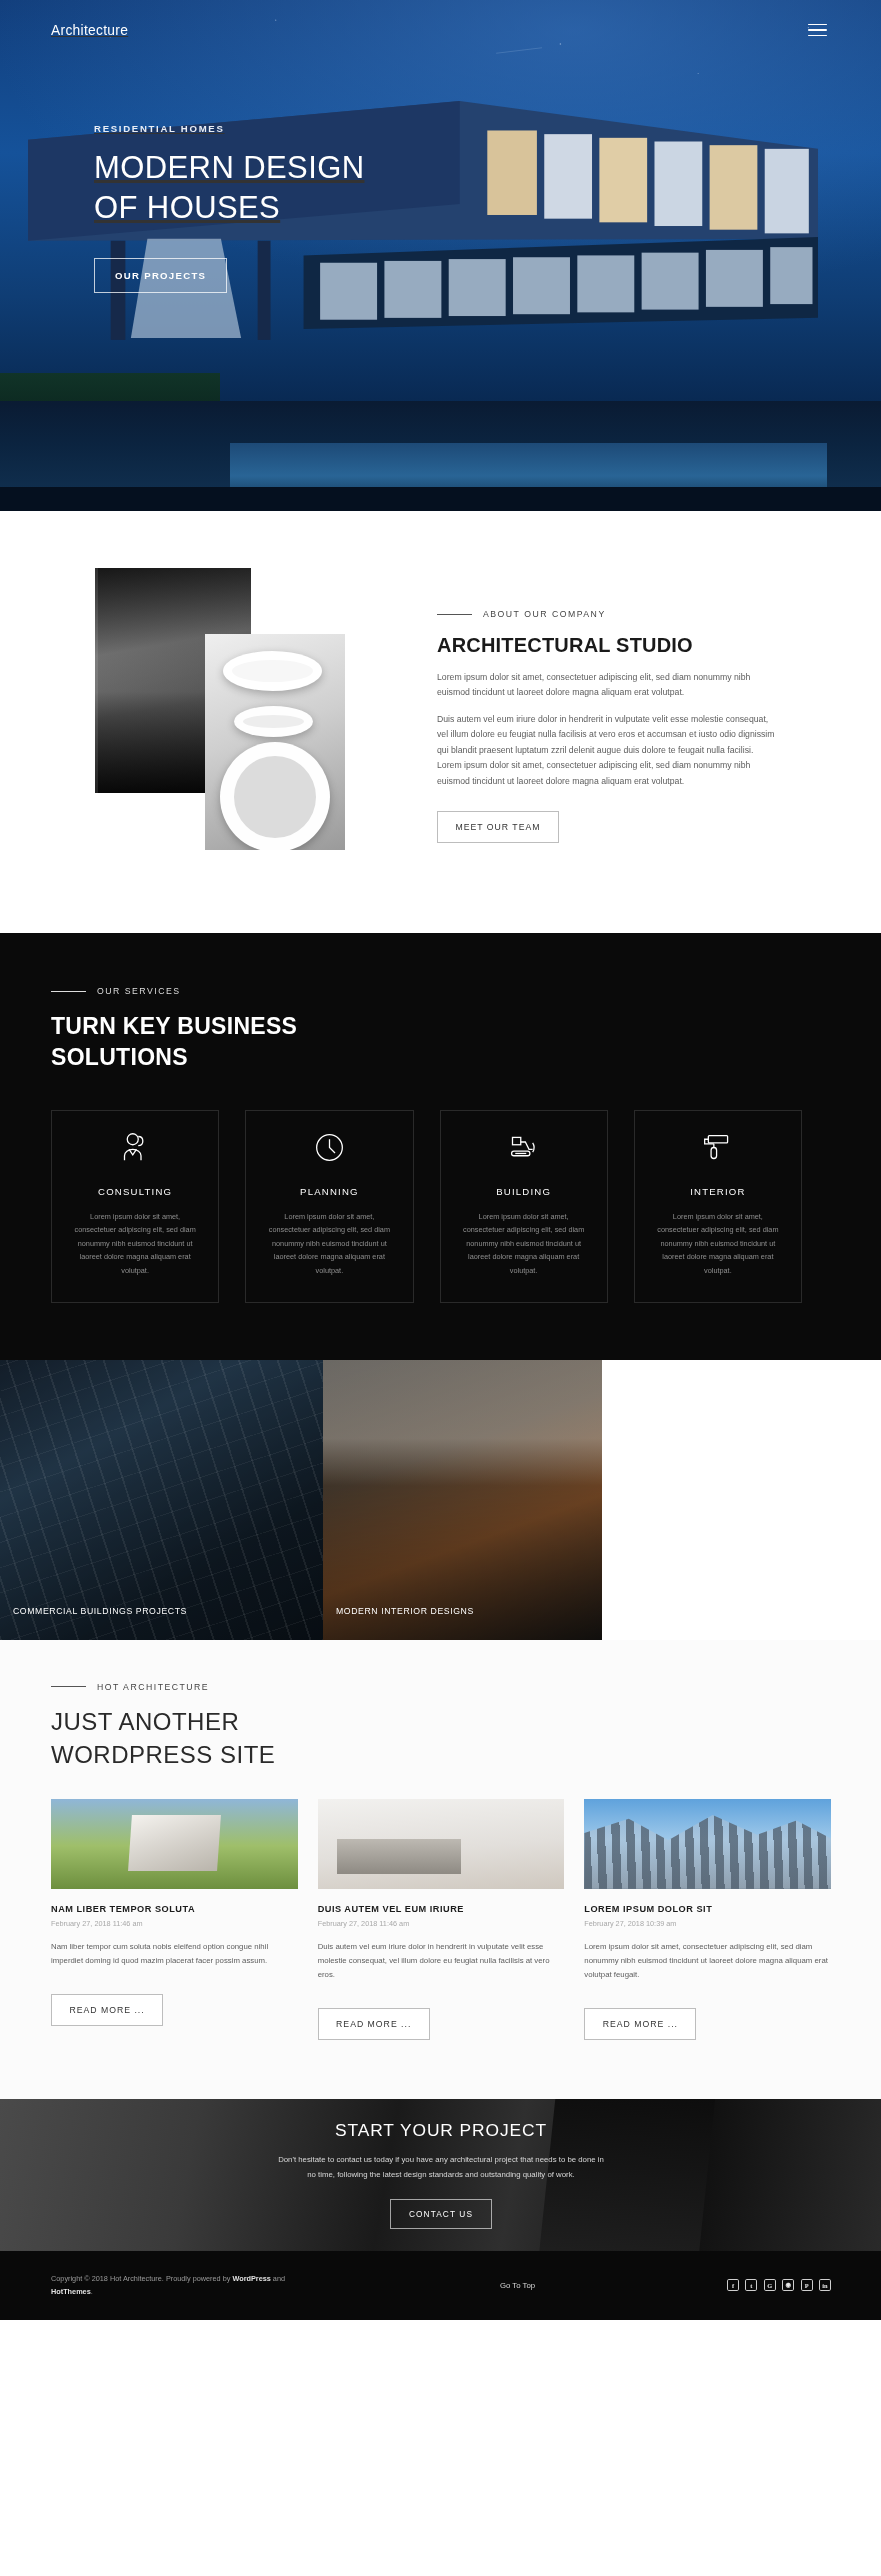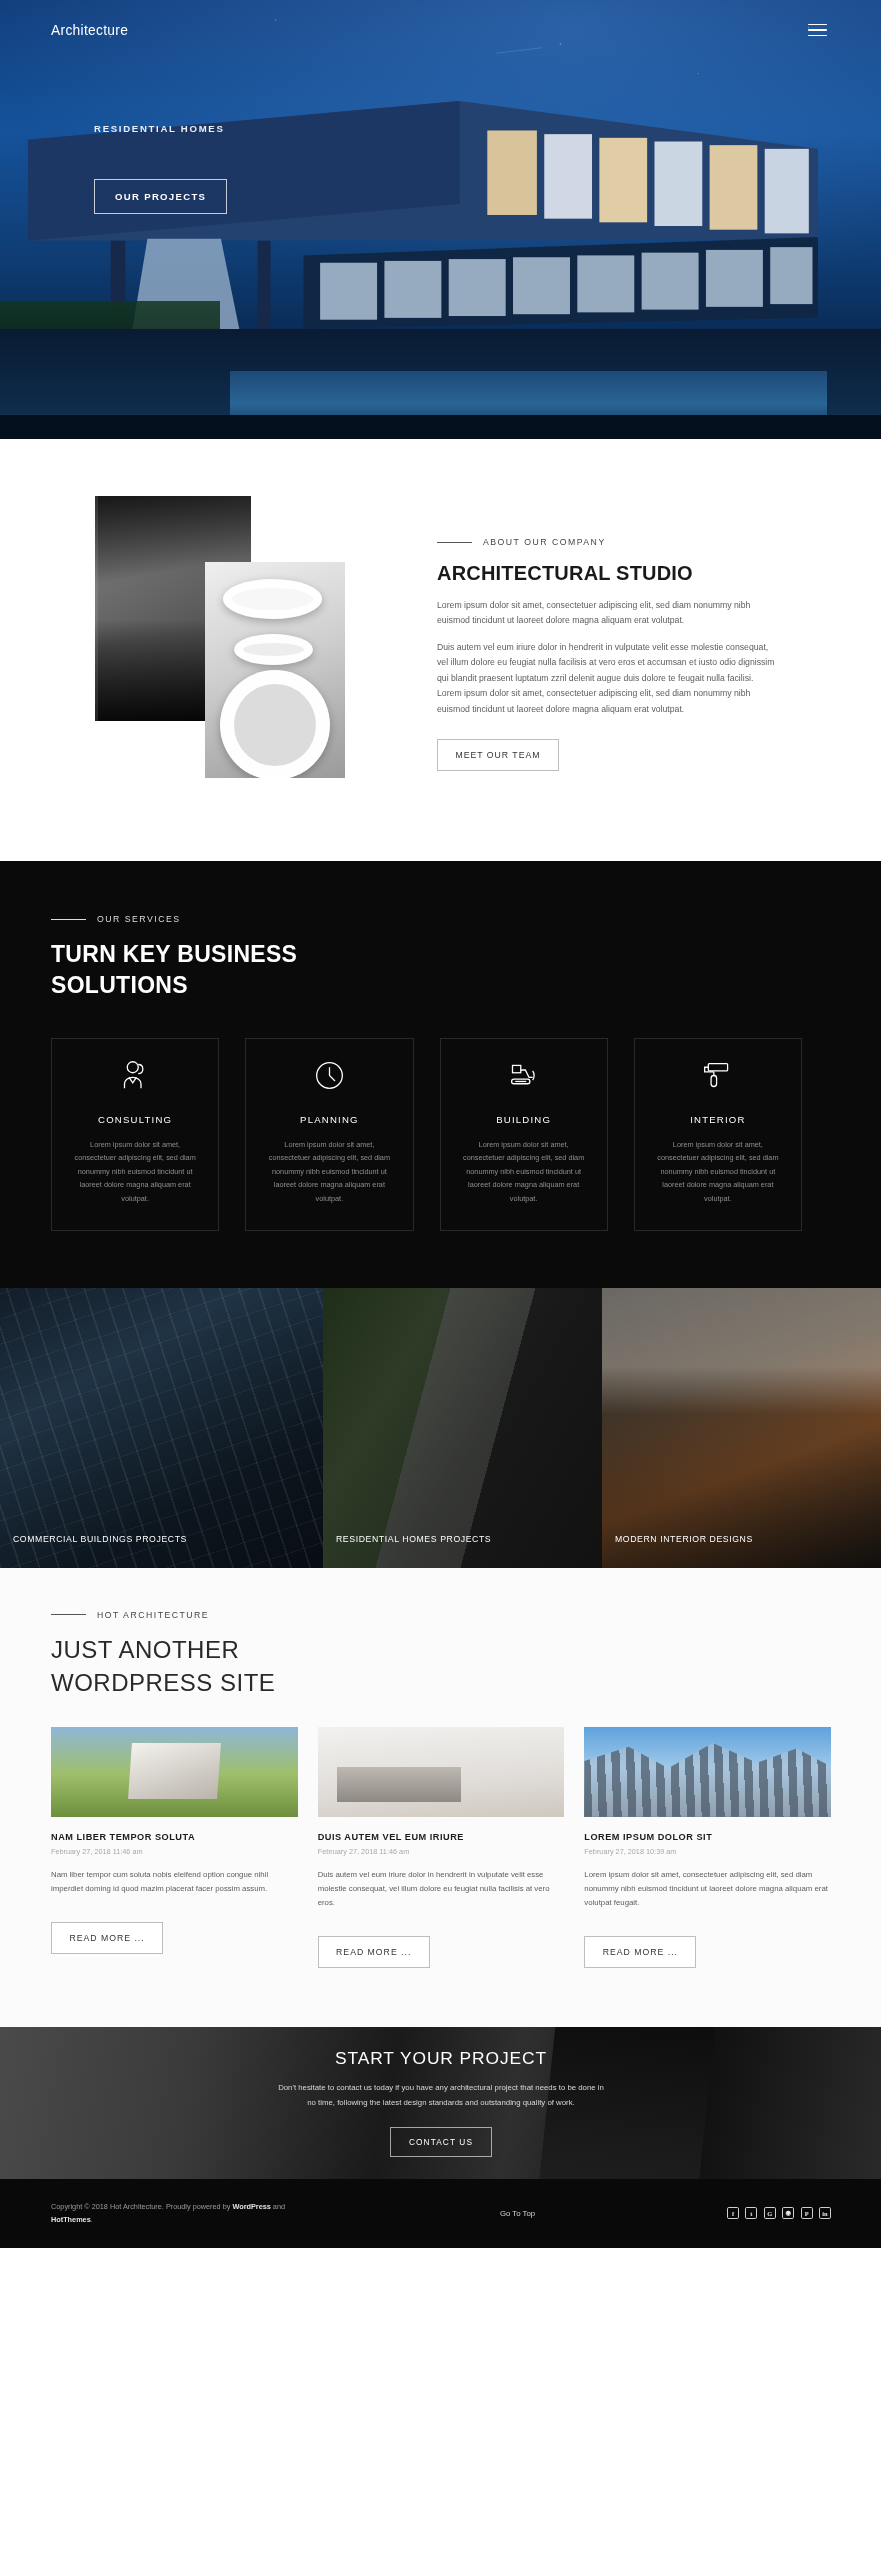--- a/index.html
+++ b/index.html
@@ -8,23 +8,24 @@
     font-family: "Liberation Sans", sans-serif;
     background: #ffffff;
     color: #333;
     -webkit-font-smoothing: antialiased;
   }
   .page { width: 882px; position: relative; overflow: hidden; }
 
   
   .hero {
     position: relative;
-    height: 439px;
+    height: 511px;
     overflow: hidden;
     background: linear-gradient(180deg,#0d2f66 0%, #11427e 35%, #0e3468 62%, #071c3c 100%);
+    text-decoration: underline;
   }
   .hero-sky {
     position: absolute; inset: 0;
     background:
       radial-gradient(ellipse 827px 386px at 65% 6%, rgba(62,122,196,.55), rgba(0,0,0,0) 70%),
       linear-gradient(180deg,#123f7d 0%, #15529a 30%, #0f3d74 58%, #07244a 84%, #041326 100%);
   }
   .hero-stars { position:absolute; inset:0; opacity:.5;}
   .hero-building {
     position:absolute;
@@ -297,20 +298,24 @@
       <div class="site-logo">Architecture</div>
       <div class="menu-toggle">
         <span></span>
           <span></span>
           <span></span>
       </div>
     </div>
 
     <div class="hero-content">
       <div class="hero-eyebrow">RESIDENTIAL HOMES</div>
+      <h1 class="hero-title">
+        <span>MODERN DESIGN</span><br>
+        <span>OF HOUSES</span>
+      </h1>
       <button class="btn-outline-light">OUR PROJECTS</button>
     </div>
   </section>
 
   <section class="about">
     <div class="about-images">
       <div class="img-city"></div>
       <div class="img-spiral">
         <div class="ring r1"></div>
         <div class="ring r2"></div>
@@ -394,24 +399,20 @@
       </div>
 
     </div>
   </section>
 
   <section class="gallery">
     <div class="gal-item gal-1">
       <div class="gal-overlay"></div>
       <div class="gal-caption">COMMERCIAL BUILDINGS PROJECTS</div>
     </div>
-    <div class="gal-item gal-2">
-      <div class="gal-overlay"></div>
-      <div class="gal-caption">RESIDENTIAL HOMES PROJECTS</div>
-    </div>
     <div class="gal-item gal-3">
       <div class="gal-overlay"></div>
       <div class="gal-caption">MODERN INTERIOR DESIGNS</div>
     </div>
   </section>
 
   <section class="blog">
     <div class="blog-head">
       <div class="eyebrow-row">
         <span class="eyebrow-line"></span>

